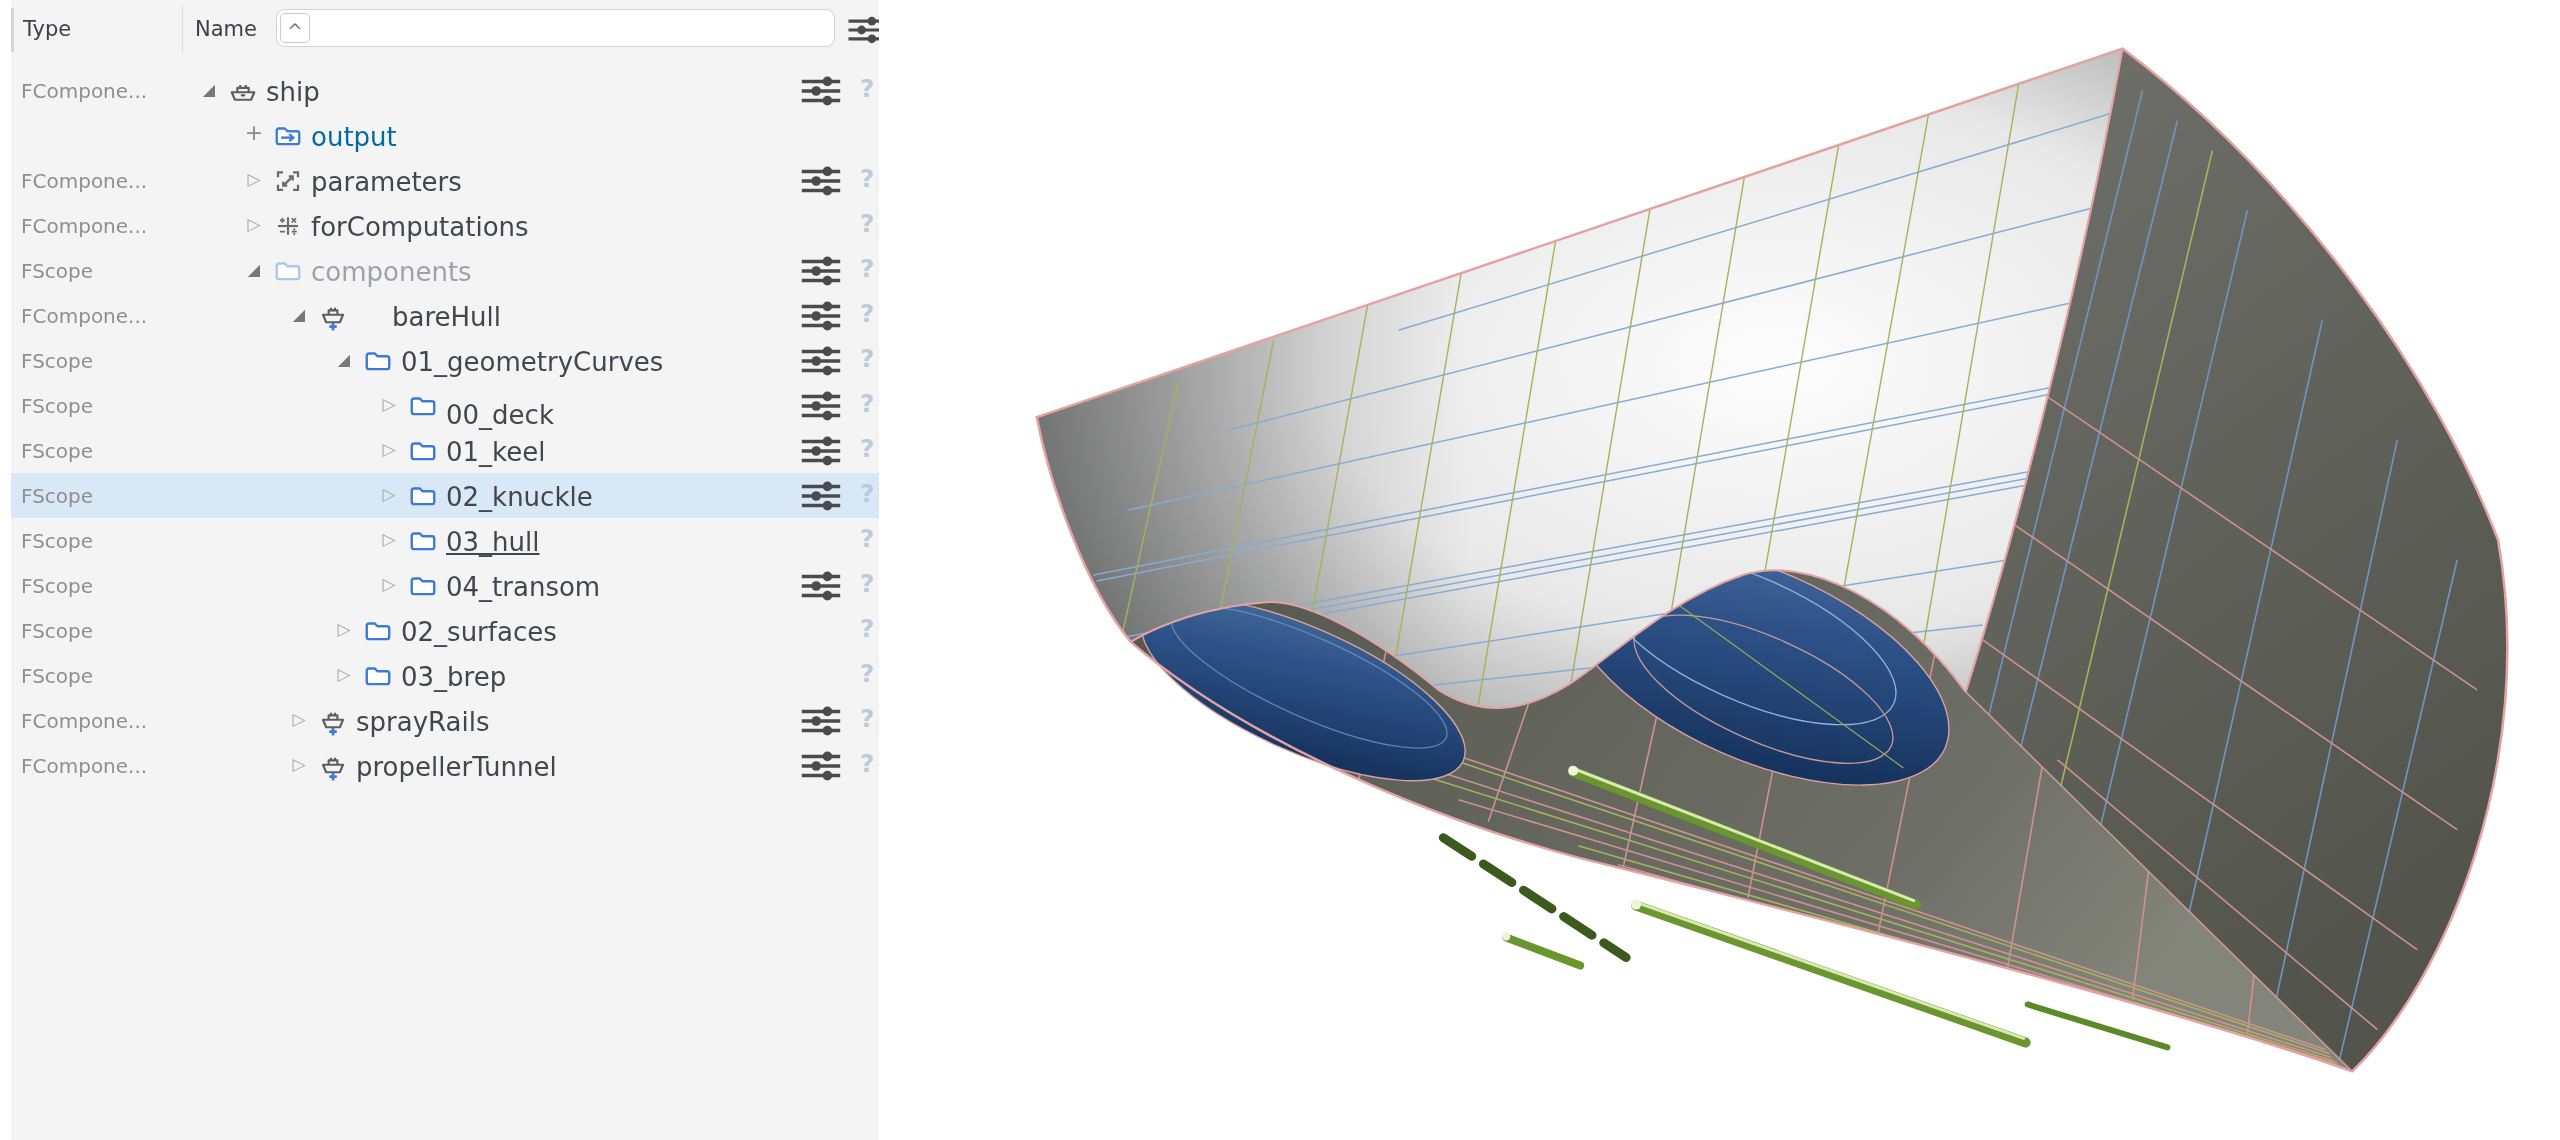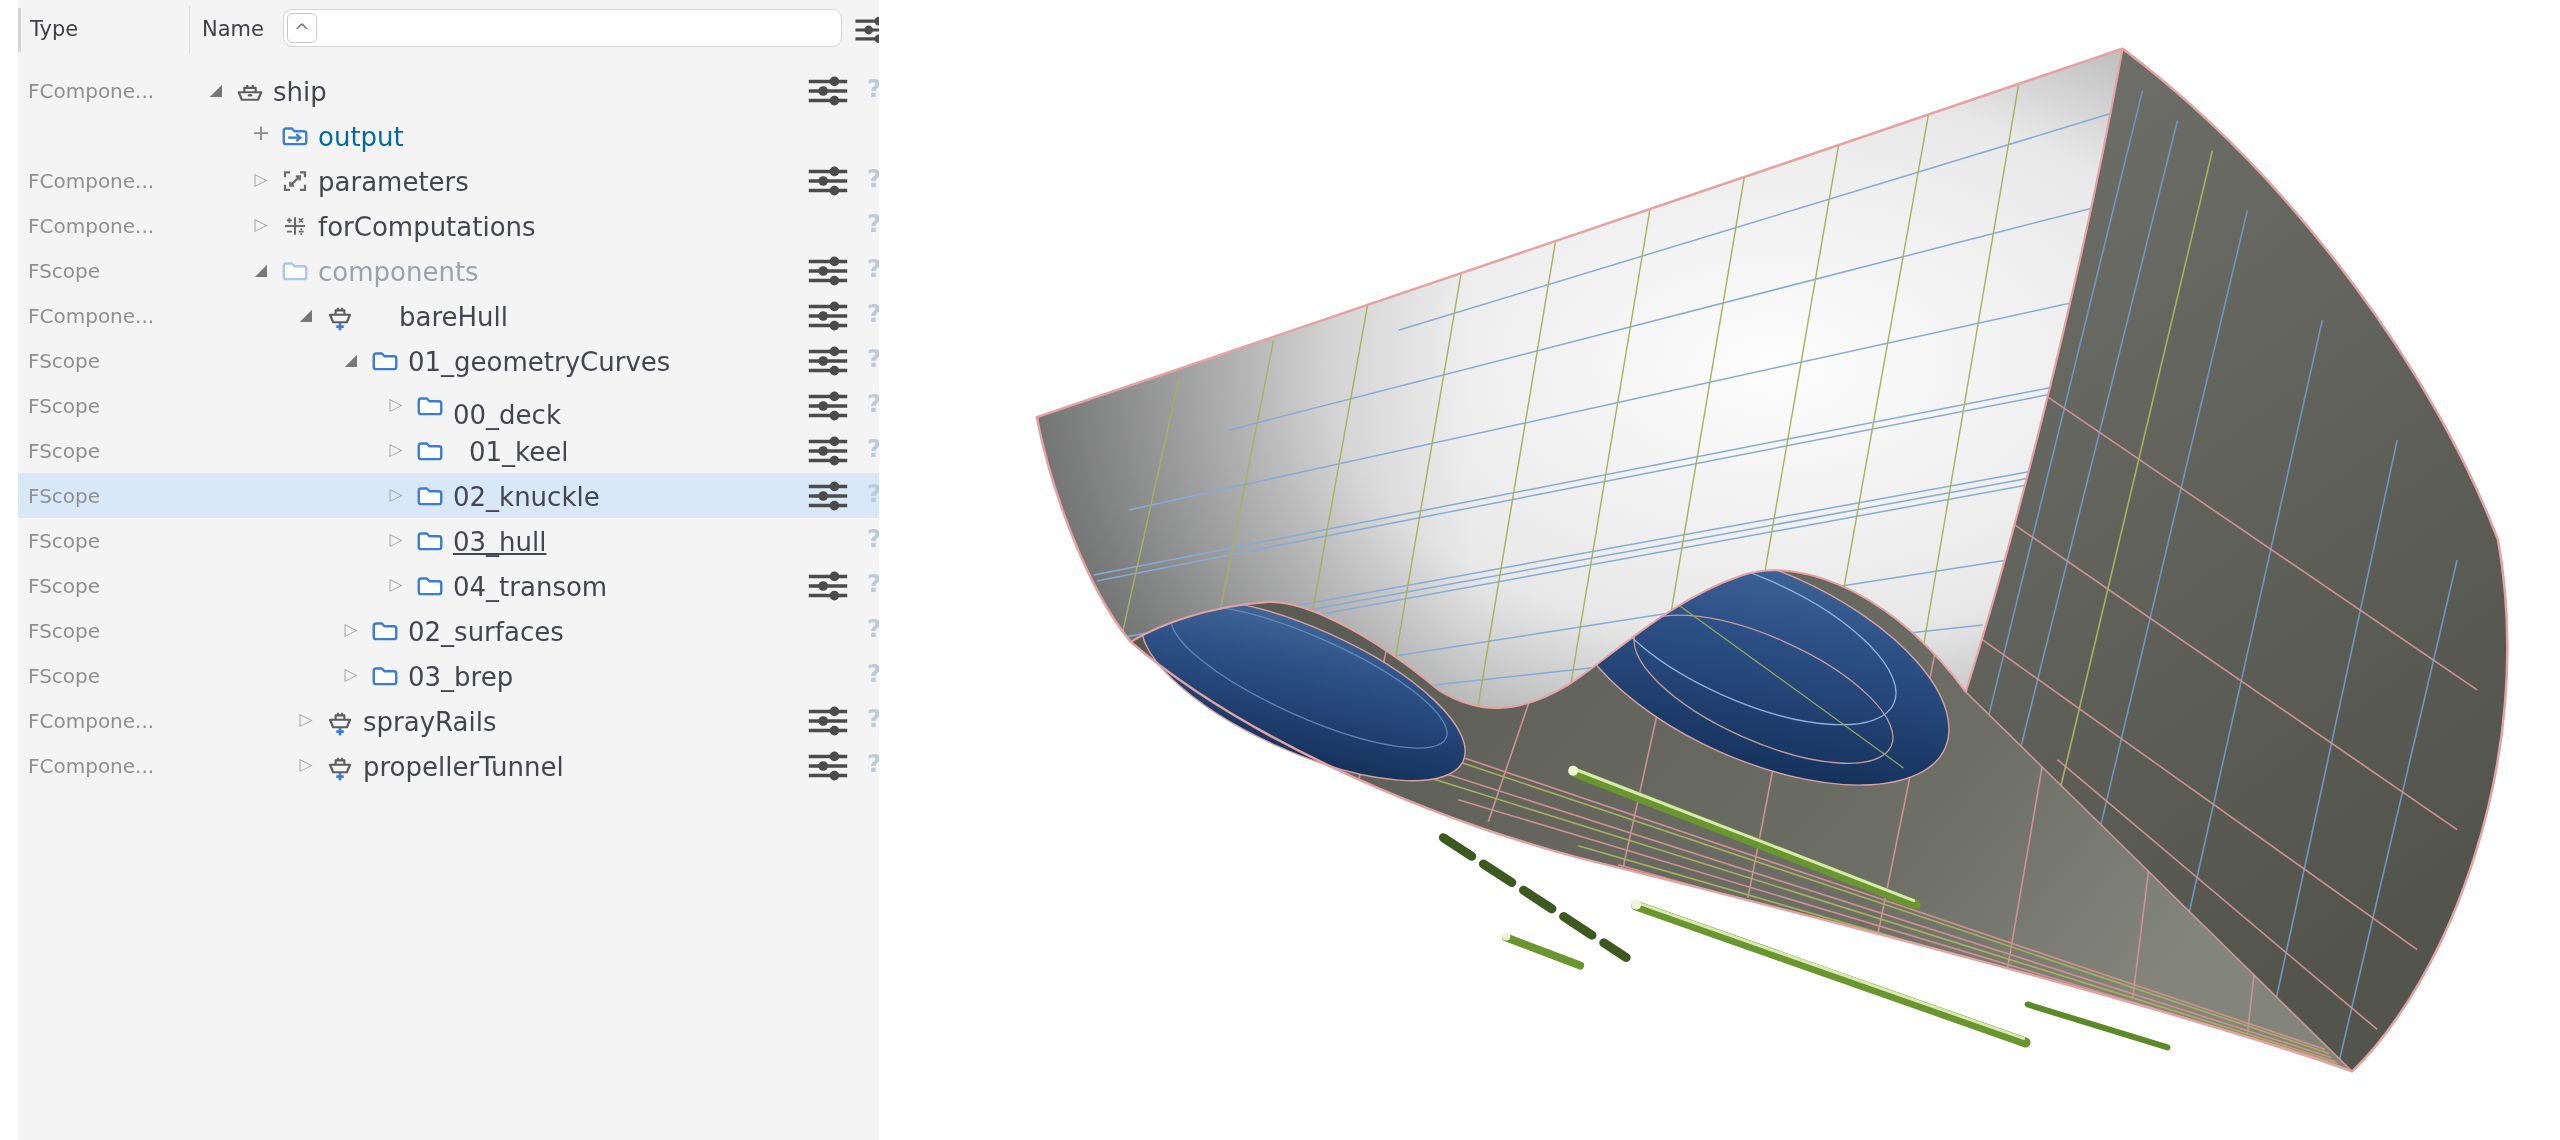--- a/index.html
+++ b/index.html
@@ -1,20 +1,20 @@
 <!DOCTYPE html>
 <html style="--panel-bg: #f4f4f4; --panel-border: #cfcfcf; --selected-row: #d9e8f7; --type-text: #8f8f8f; --label-text: #44464f; --accent-blue: #3c7dd9; --muted-label: #9aa2ae; --sliders-icon: #4b4b4b; --help-icon: #bccadb; --edge-pink: #e5a2a2; --waterline-blue: #85abd6; --station-olive: #a6b25c; --grid-pink: #cf9191; --grid-blue: #6f96c2; --tunnel-blue-dark: #16335e; --tunnel-blue-mid: #2d5187; --tunnel-blue-light: #4a6fa0; --rail-green: #69962e; --rail-green-light: #d9e9b2; --rail-green-dark: #3c5a1e; --face-light-center: #fdfdfd; --face-light-edge: #8f9090; --face-right-top: #70716a; --face-right-bottom: #53544c; --face-bottom-dark: #55564e; --face-bottom-light: #83847a;"><head>
 <meta charset="utf-8">
 <style>
   * { margin:0; padding:0; box-sizing:border-box; }
   html,body { width:2560px; height:1140px; background:#ffffff; font-family:"DejaVu Sans","Liberation Sans",sans-serif; overflow:hidden; }
   #app { position:relative; width:2560px; height:1140px; }
 
   
-  #tree-panel { position:absolute; left:18px; top:0; width:877px; height:1140px;
+  #tree-panel { position:absolute; left:11px; top:0; width:877px; height:1140px;
     background:#f4f4f4; border-right:2px solid #cfcfcf; }
   #panel-grip { position:absolute; left:0; top:8px; width:3px; height:44px; background:#d5d5d5; }
 
   #tree-header { position:absolute; left:0; top:0; width:100%; height:60px; }
   .col-title { position:absolute; top:17px; font-size:21px; color:#3f3f45; }
   #col-div { position:absolute; left:171px; top:6px; width:1px; height:48px; background:#dcdcdc; }
   #search-wrap { position:absolute; left:265px; top:9px; width:559px; height:38px;
     background:#ffffff; border:1px solid #d2d2d2; border-radius:9px; }
   #collapse-btn { position:absolute; left:3px; top:3px; width:30px; height:30px;
     background:#ffffff; border:1px solid #c9c9c9; border-radius:5px;
@@ -232,21 +232,21 @@
             <use href="#i-sliders"></use>
           </svg>
       <span class="help-btn">?</span>
     </div>
         <div class="row" style="top: 360px;">
       <span class="cell-type">FScope</span>
       <span class="expander exp-collapsed" style="left: 365px;">▷</span>
       <span class="node-icon" style="left: 397px;"><svg>
               <use href="#i-folder"></use>
             </svg></span>
-      <span class="row-label" style="left: 435px; margin-left: 16px;">01_keel</span>
+      <span class="row-label" style="left: 435px;">01_keel</span>
       <svg class="sliders-btn" viewBox="0 0 26 20">
             <use href="#i-sliders"></use>
           </svg>
       <span class="help-btn">?</span>
     </div>
         <div class="row selected" style="top: 405px;">
       <span class="cell-type">FScope</span>
       <span class="expander exp-collapsed" style="left: 365px;">▷</span>
       <span class="node-icon" style="left: 397px;"><svg>
               <use href="#i-folder"></use>

